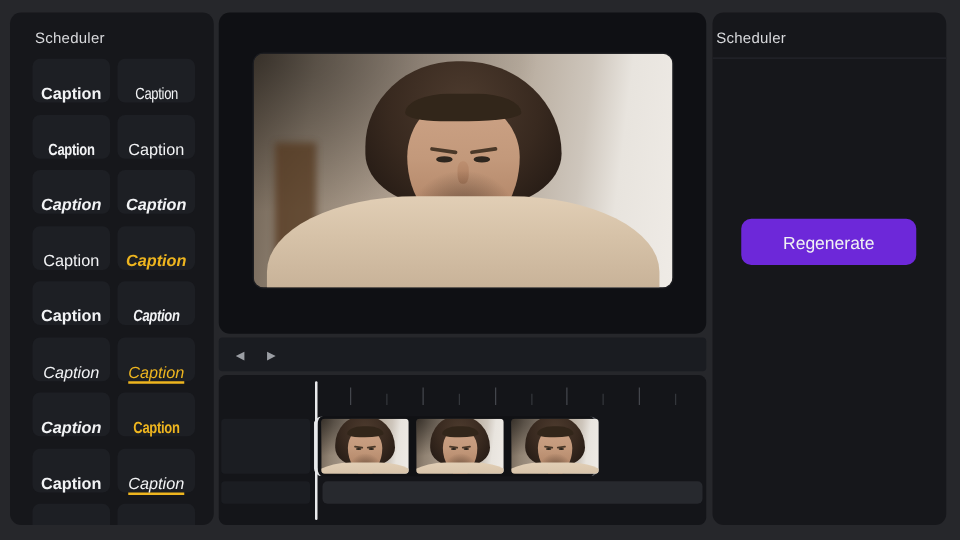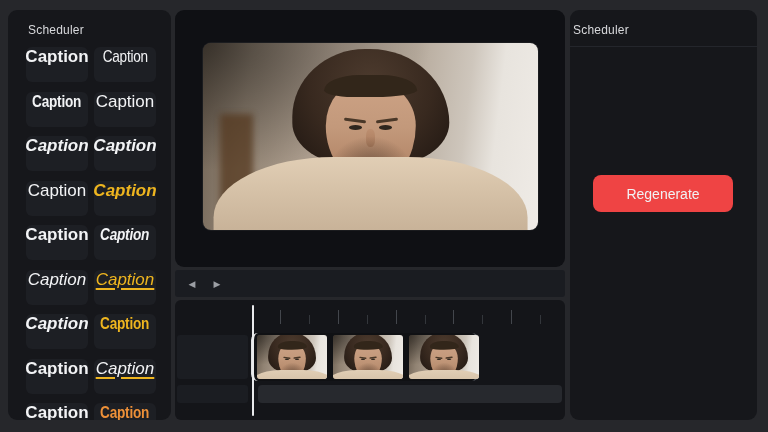--- a/index.html
+++ b/index.html
@@ -15,21 +15,21 @@
 
   .panel-title{position:absolute;left:0;top:0;padding:13px 0 0 20px;font-size:12px;
                color:#d8d9dc;letter-spacing:.2px;}
   .right-panel .panel-title{padding-left:3px;}
   .divider{position:absolute;left:0;top:36px;width:100%;height:1px;background:#24262c;}
 
   
   .cap-grid{position:absolute;left:18px;top:37px;display:grid;
             grid-template-columns:62px 62px;gap:9.5px 6px;}
   .cap-btn{width:62px;height:35px;background:#1d1f24;border:none;border-radius:6px;
-           color:#f2f3f5;font-size:17px;display:flex;align-items:flex-start;justify-content:center;
+           color:#f2f3f5;font-size:13px;display:flex;align-items:flex-end;justify-content:center;
            font-family:inherit;cursor:pointer;padding:0;}
   .cap-btn span{display:inline-block;white-space:nowrap;}
   .w700{font-weight:700;}
   .it{font-style:italic;}
   .cond{transform:scaleX(.8);letter-spacing:-.3px;}
   .yellow{color:#eeb51f;}
   .orange{color:#ed9038;}
   .u-y{text-decoration:underline;text-decoration-color:#eeb51f;
        text-decoration-thickness:1.5px;text-underline-offset:3px;}
 
@@ -97,21 +97,21 @@
         box-sizing:border-box;display:flex;align-items:center;gap:6px;padding:2px 2px 2px 3px;
         cursor:pointer;}
   .thumb{width:70px;height:44px;border-radius:3px;overflow:hidden;position:relative;flex:none;}
   .thumb .s-person{transform:scale(1.45) translateY(6%);transform-origin:50% 40%;}
   .bar2{position:absolute;left:83px;top:85px;width:304px;height:18px;background:#27292e;
         border-radius:4px;cursor:pointer;}
   .playhead{position:absolute;left:77px;top:5px;width:2px;height:111px;background:#e9eaec;
             border-radius:1px;cursor:ew-resize;}
 
   
-  .regen-btn{position:absolute;left:23px;top:165px;width:140px;height:37px;background:#ef4444;
+  .regen-btn{position:absolute;left:23px;top:165px;width:140px;height:37px;background:#6d28d9;
              color:#f1f2f4;font-size:14px;border:none;border-radius:8px;font-family:inherit;
              cursor:pointer;}
 </style>
 </head>
 <body>
 
 <div class="app">
 
   <aside class="panel left-panel">
     <h2 class="panel-title" style="margin:0;font-weight:400;">Scheduler</h2>

